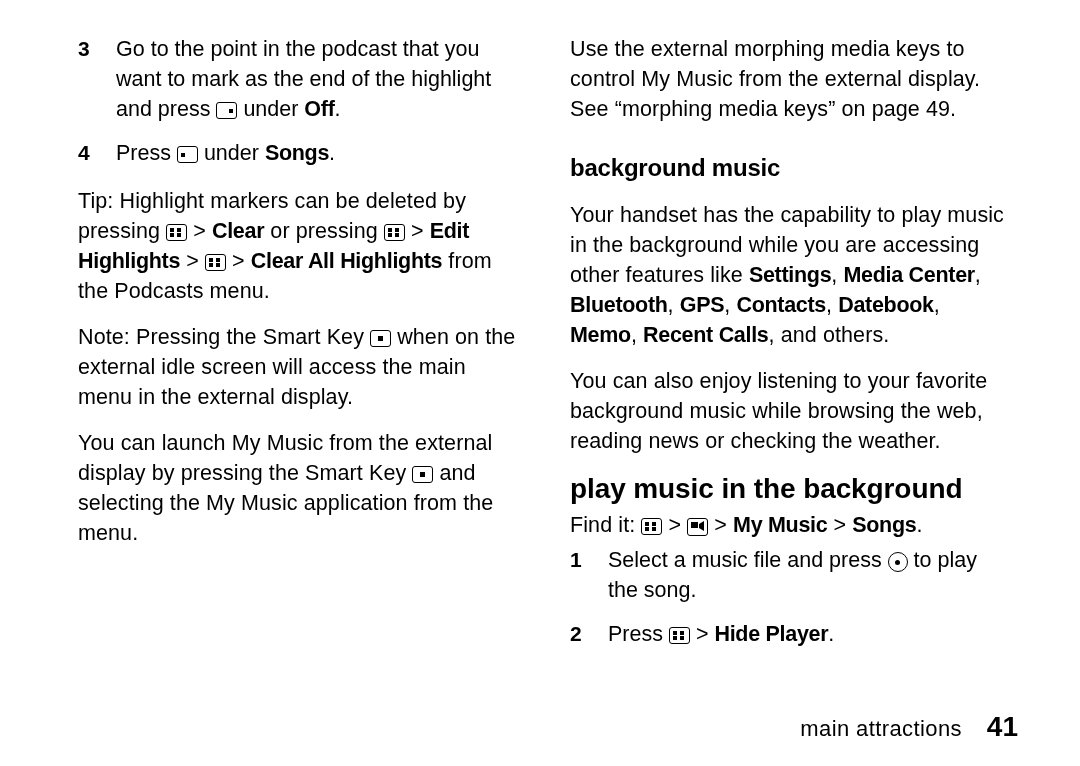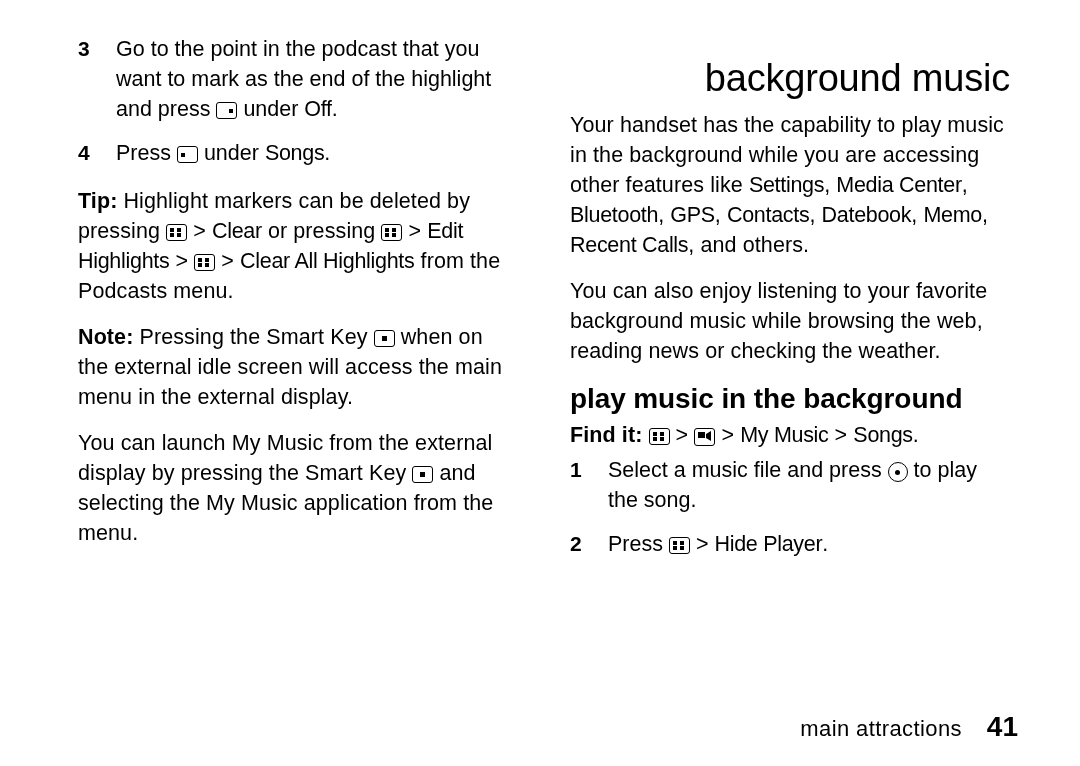--- a/index.html
+++ b/index.html
@@ -43,41 +43,40 @@
     line-height: 30px;
   }
   .numbered .num {
     position: absolute;
     left: 0;
     top: 0;
     font-weight: bold;
     font-size: 21px;
   }
   .hdr2 {
-    font-size: 38px;
+    font-size: 24px;
     line-height: 36px;
-    font-weight: normal;
+    font-weight: bold;
     margin: 16px 0 14px 0;
     letter-spacing: -0.2px;
-    text-align: right;
   }
   .hdr3 {
     font-size: 28px;
     line-height: 30px;
     font-weight: bold;
     margin: 18px 0 6px 0;
     letter-spacing: -0.1px;
   }
   .cond {
-    font-weight: normal;
+    font-weight: bold;
     font-stretch: condensed;
     letter-spacing: -0.3px;
   }
   .lede {
-    font-weight: bold;
+    font-weight: normal;
   }
 
   
   .key {
     display: inline-block;
     vertical-align: -3px;
     border: 1.6px solid #000;
     border-radius: 3px;
     background: #fff;
     position: relative;
@@ -207,20 +206,21 @@
     </div>
 
     <div class="body">
       <span>You can launch My Music from the external display by pressing the Smart Key </span><span class="key key-center"></span><span> and selecting the My Music application from the menu.</span>
     </div>
 
   </div>
 
   <div class="col col-right">
 
+    <div class="body">Use the external morphing media keys to control My Music from the external display. See “morphing media keys” on page 49.</div>
 
     <div class="hdr2" style="margin-top:26px;">background music</div>
 
     <div class="body">
       <span>Your handset has the capability to play music in the background while you are accessing other features like </span><span class="cond">Settings</span>, <span class="cond">Media Center</span>, <span class="cond">Bluetooth</span>, <span class="cond">GPS</span>, <span class="cond">Contacts</span>, <span class="cond">Datebook</span>, <span class="cond">Memo</span>, <span class="cond">Recent Calls</span><span>, and others.</span>
     </div>
 
     <div class="body">You can also enjoy listening to your favorite background music while browsing the web, reading news or checking the weather.</div>
 
     <div class="hdr3">play music in the background</div>

